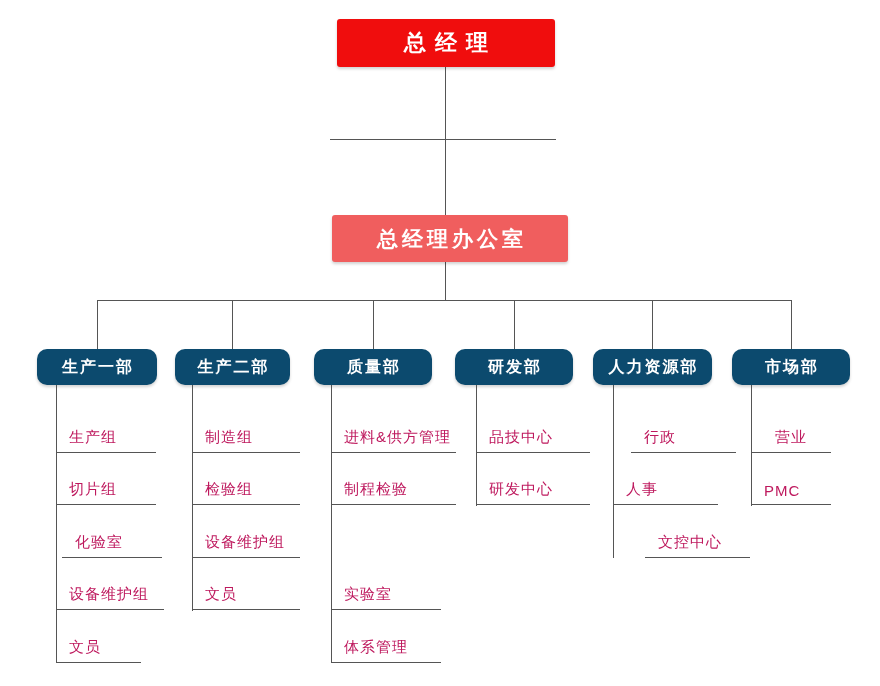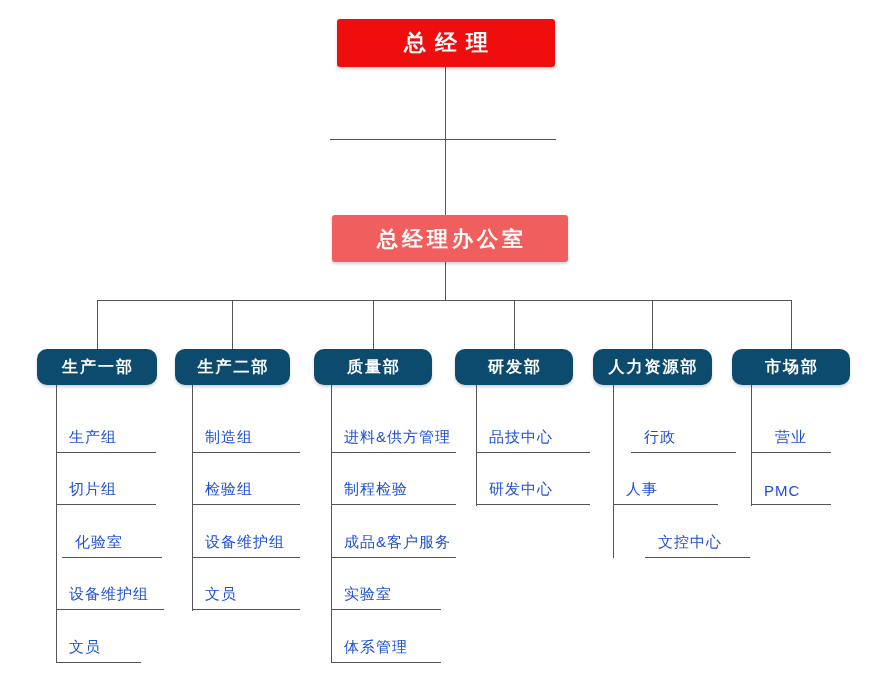--- a/index.html
+++ b/index.html
@@ -26,21 +26,21 @@
   .hline,.vline{position:absolute;background:#555555;}
   .hline{height:1px;}
   .vline{width:1px;}
   .leaf{
     position:absolute;
     box-sizing:border-box;
     border-bottom:1px solid #555555;
     display:flex;align-items:flex-end;
     padding:0 0 5px 13px;
     font-size:15px;letter-spacing:1px;
-    color:#1d4ed8;
+    color:#be185d;
     white-space:nowrap;
   }
 </style>
 </head>
 <body>
 
 <div id="stage">
 
   <div class="vline" style="left:445px;top:67px;height:148px;"></div>
   <div class="hline" style="left:330px;top:139px;width:226px;"></div>
@@ -76,21 +76,20 @@
 
   <div class="vline" style="left:192px;top:385px;height:226px;"></div>
   <div class="leaf" style="left:192px;top:419px;width:108px;height:34px;">制造组</div>
   <div class="leaf" style="left:192px;top:471px;width:108px;height:34px;">检验组</div>
   <div class="leaf" style="left:192px;top:524px;width:108px;height:34px;">设备维护组</div>
   <div class="leaf" style="left:192px;top:576px;width:108px;height:34px;">文员</div>
 
   <div class="vline" style="left:331px;top:385px;height:278px;"></div>
   <div class="leaf" style="left:331px;top:419px;width:125px;height:34px;">进料&amp;供方管理</div>
   <div class="leaf" style="left:331px;top:471px;width:125px;height:34px;">制程检验</div>
-  <div class="leaf" style="left:331px;top:524px;width:125px;height:34px;">成品&amp;客户服务</div>
   <div class="leaf" style="left:331px;top:576px;width:110px;height:34px;">实验室</div>
   <div class="leaf" style="left:331px;top:629px;width:110px;height:34px;">体系管理</div>
 
   <div class="vline" style="left:476px;top:385px;height:121px;"></div>
   <div class="leaf" style="left:476px;top:419px;width:114px;height:34px;">品技中心</div>
   <div class="leaf" style="left:476px;top:471px;width:114px;height:34px;">研发中心</div>
 
   <div class="vline" style="left:613px;top:385px;height:173px;"></div>
   <div class="leaf" style="left:613px;top:419px;width:105px;height:34px;margin-left:18px;">行政</div>
   <div class="leaf" style="left:613px;top:471px;width:105px;height:34px;">人事</div>

